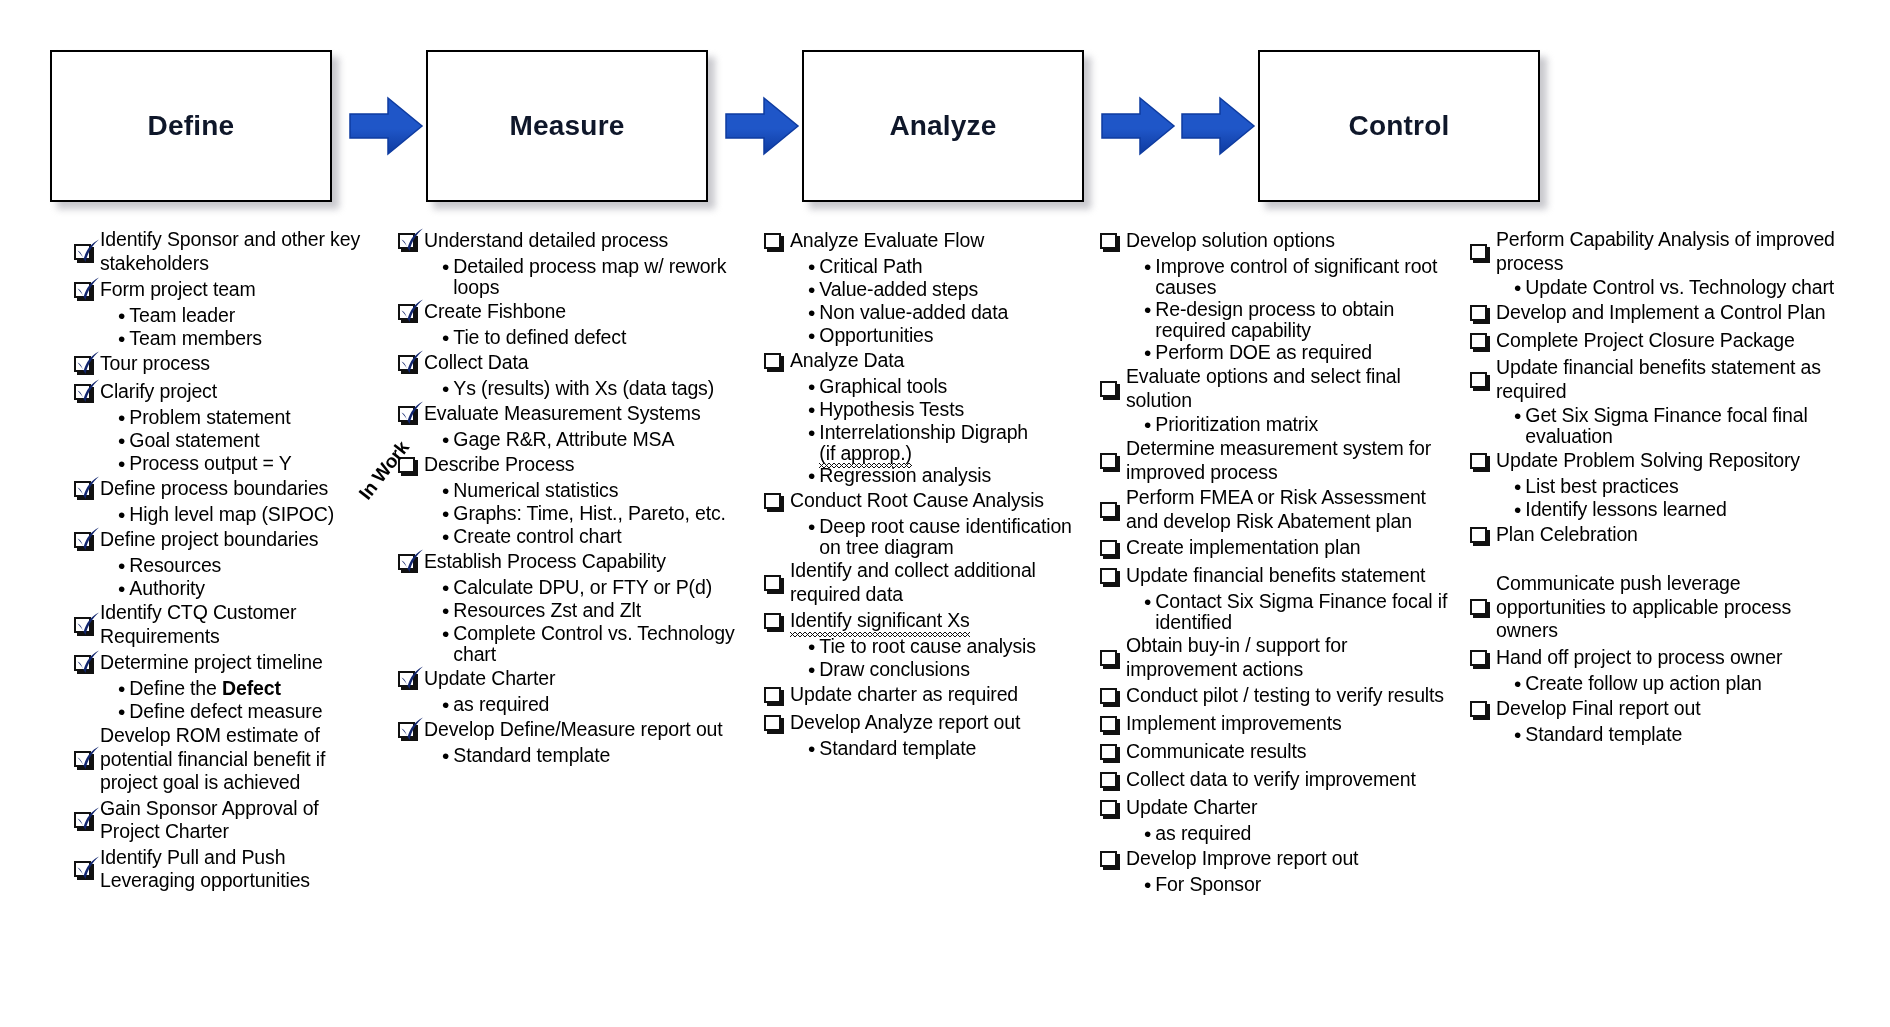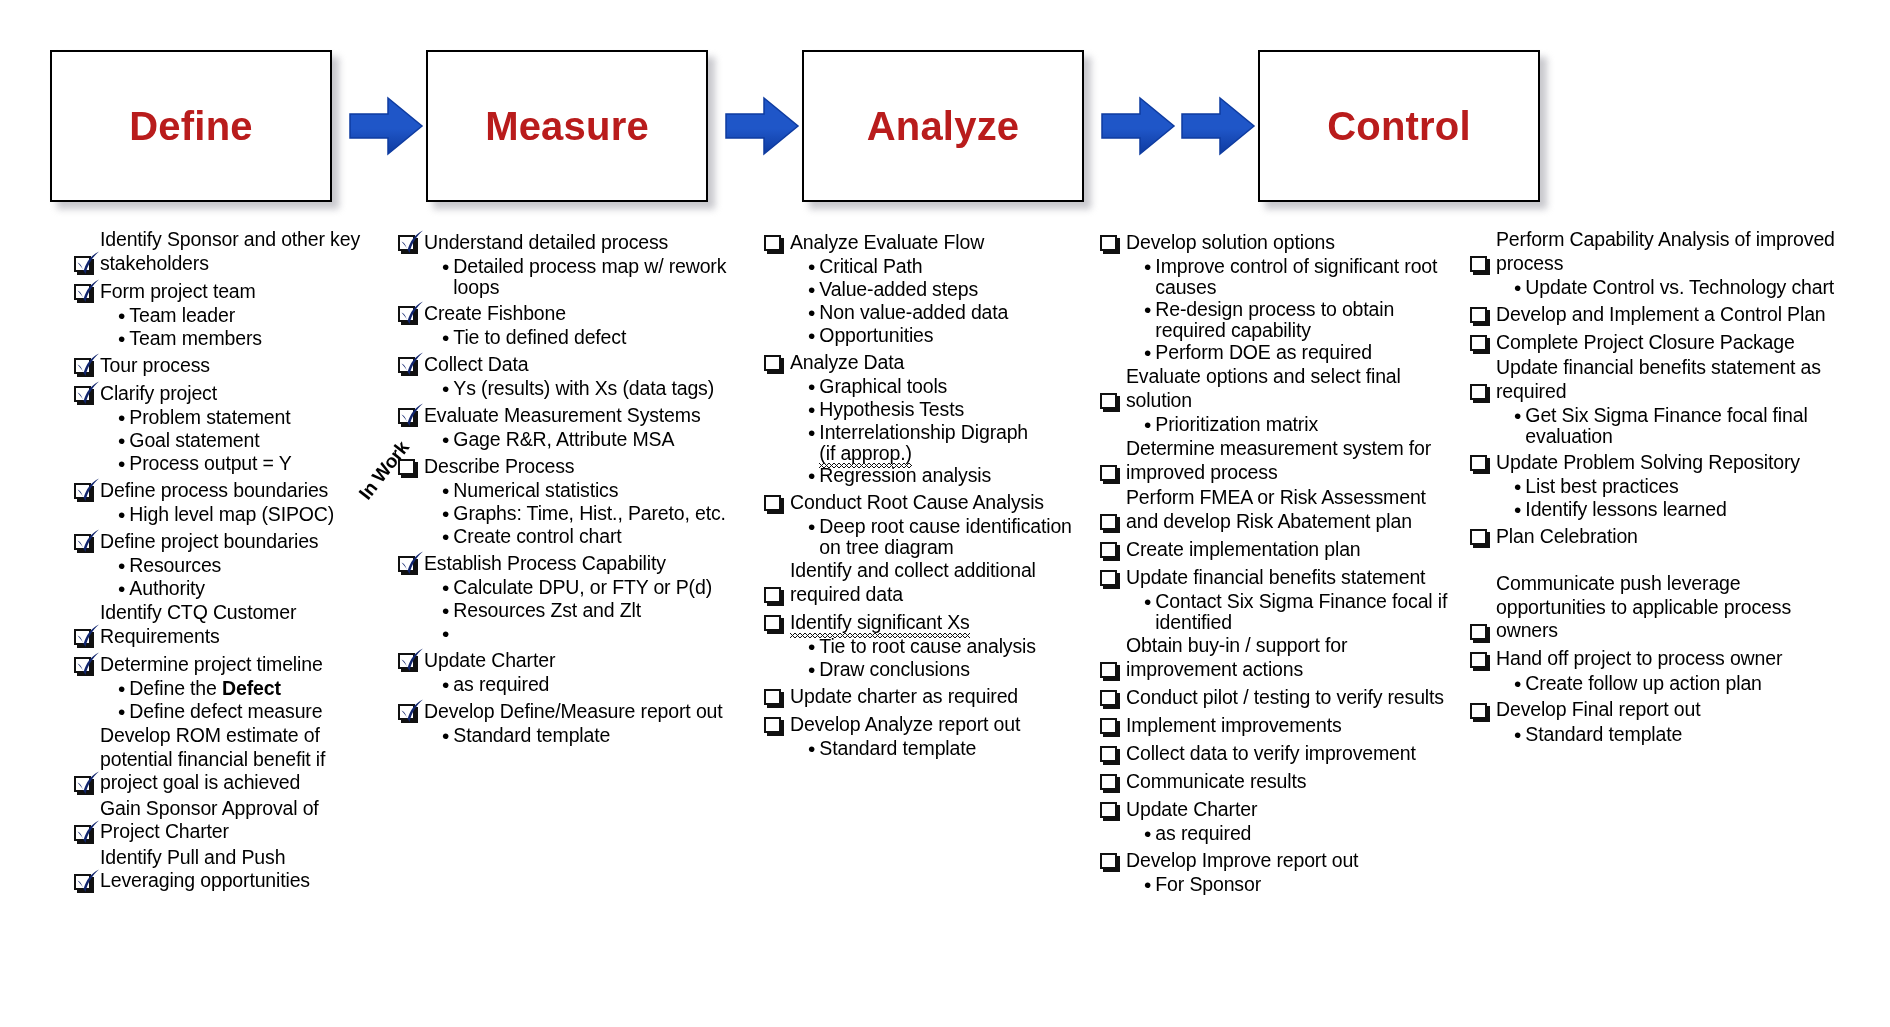--- a/index.html
+++ b/index.html
@@ -32,24 +32,24 @@
     width: 282px;
     height: 152px;
     border: 2px solid #000000;
     background: #ffffff;
     box-shadow: 7px 7px 7px rgba(140,140,150,0.48);
     display: flex;
     align-items: center;
     justify-content: center;
   }
   .phase-label {
-    font-size: 40px;
+    font-size: 28px;
     font-weight: bold;
     letter-spacing: 0.2px;
-    color: #b91c1c;
+    color: #0f172a;
     white-space: nowrap;
   }
   .arrow-cell {
     flex: 0 0 80px;
     width: 80px;
     height: 152px;
     display: flex;
     align-items: center;
     justify-content: center;
   }
@@ -69,21 +69,21 @@
   .col-define  { width: 380px; padding-left: 74px; }
   .col-measure { width: 368px; padding-left: 18px; }
   .col-analyze { width: 340px; padding-left: 16px; }
   .col-improve { width: 370px; padding-left: 12px; }
   .col-control { width: 390px; padding-left: 12px; }
 
   
   .l1 {
     position: relative;
     display: flex;
-    align-items: flex-end;
+    align-items: center;
     margin: 0 0 2px 0;
     min-height: 26px;
   }
   .l1-text {
     font-size: 19.5px;
     line-height: 23.5px;
     padding-left: 4px;
     letter-spacing: -0.15px;
   }
 
@@ -460,20 +460,21 @@
       <div class="l2">
         <span class="bullet">•</span>
         <span class="l2-text">Calculate DPU, or FTY or P(d)</span>
       </div>
       <div class="l2">
         <span class="bullet">•</span>
         <span class="l2-text">Resources Zst and Zlt</span>
       </div>
       <div class="l2">
         <span class="bullet">•</span>
+        <span class="l2-text">Complete Control vs. Technology chart</span>
       </div>
       <div class="l1">
         <span class="cbox">
           <span class="sq"></span>
           <span class="tick"><svg width="34" height="34" viewBox="0 0 34 34" aria-hidden="true">
               <path d="M5.5 17.5 C8 18.5 10 21 11.5 26.5 C14 17 19 10.5 27 6.5 C20 12.5 15.5 20 13.5 29 C11 24 8 20 5.5 17.5 Z" fill="#11256E"></path>
             </svg></span>
         </span>
         <span class="l1-text">Update Charter</span>
       </div>
@@ -659,32 +660,32 @@
       <div class="l1">
         <span class="cbox">
           <span class="sq"></span>
         </span>
         <span class="l1-text">Implement improvements</span>
       </div>
       <div class="l1">
         <span class="cbox">
           <span class="sq"></span>
         </span>
+        <span class="l1-text">Communicate results</span>
+      </div>
+      <div class="l1">
+        <span class="cbox">
+          <span class="sq"></span>
+        </span>
         <span class="l1-text">Collect data to verify improvement</span>
       </div>
       <div class="l1">
         <span class="cbox">
           <span class="sq"></span>
         </span>
-        <span class="l1-text">Communicate results</span>
-      </div>
-      <div class="l1">
-        <span class="cbox">
-          <span class="sq"></span>
-        </span>
         <span class="l1-text">Update Charter</span>
       </div>
       <div class="l2">
         <span class="bullet">•</span>
         <span class="l2-text">as required</span>
       </div>
       <div class="l1">
         <span class="cbox">
           <span class="sq"></span>
         </span>

